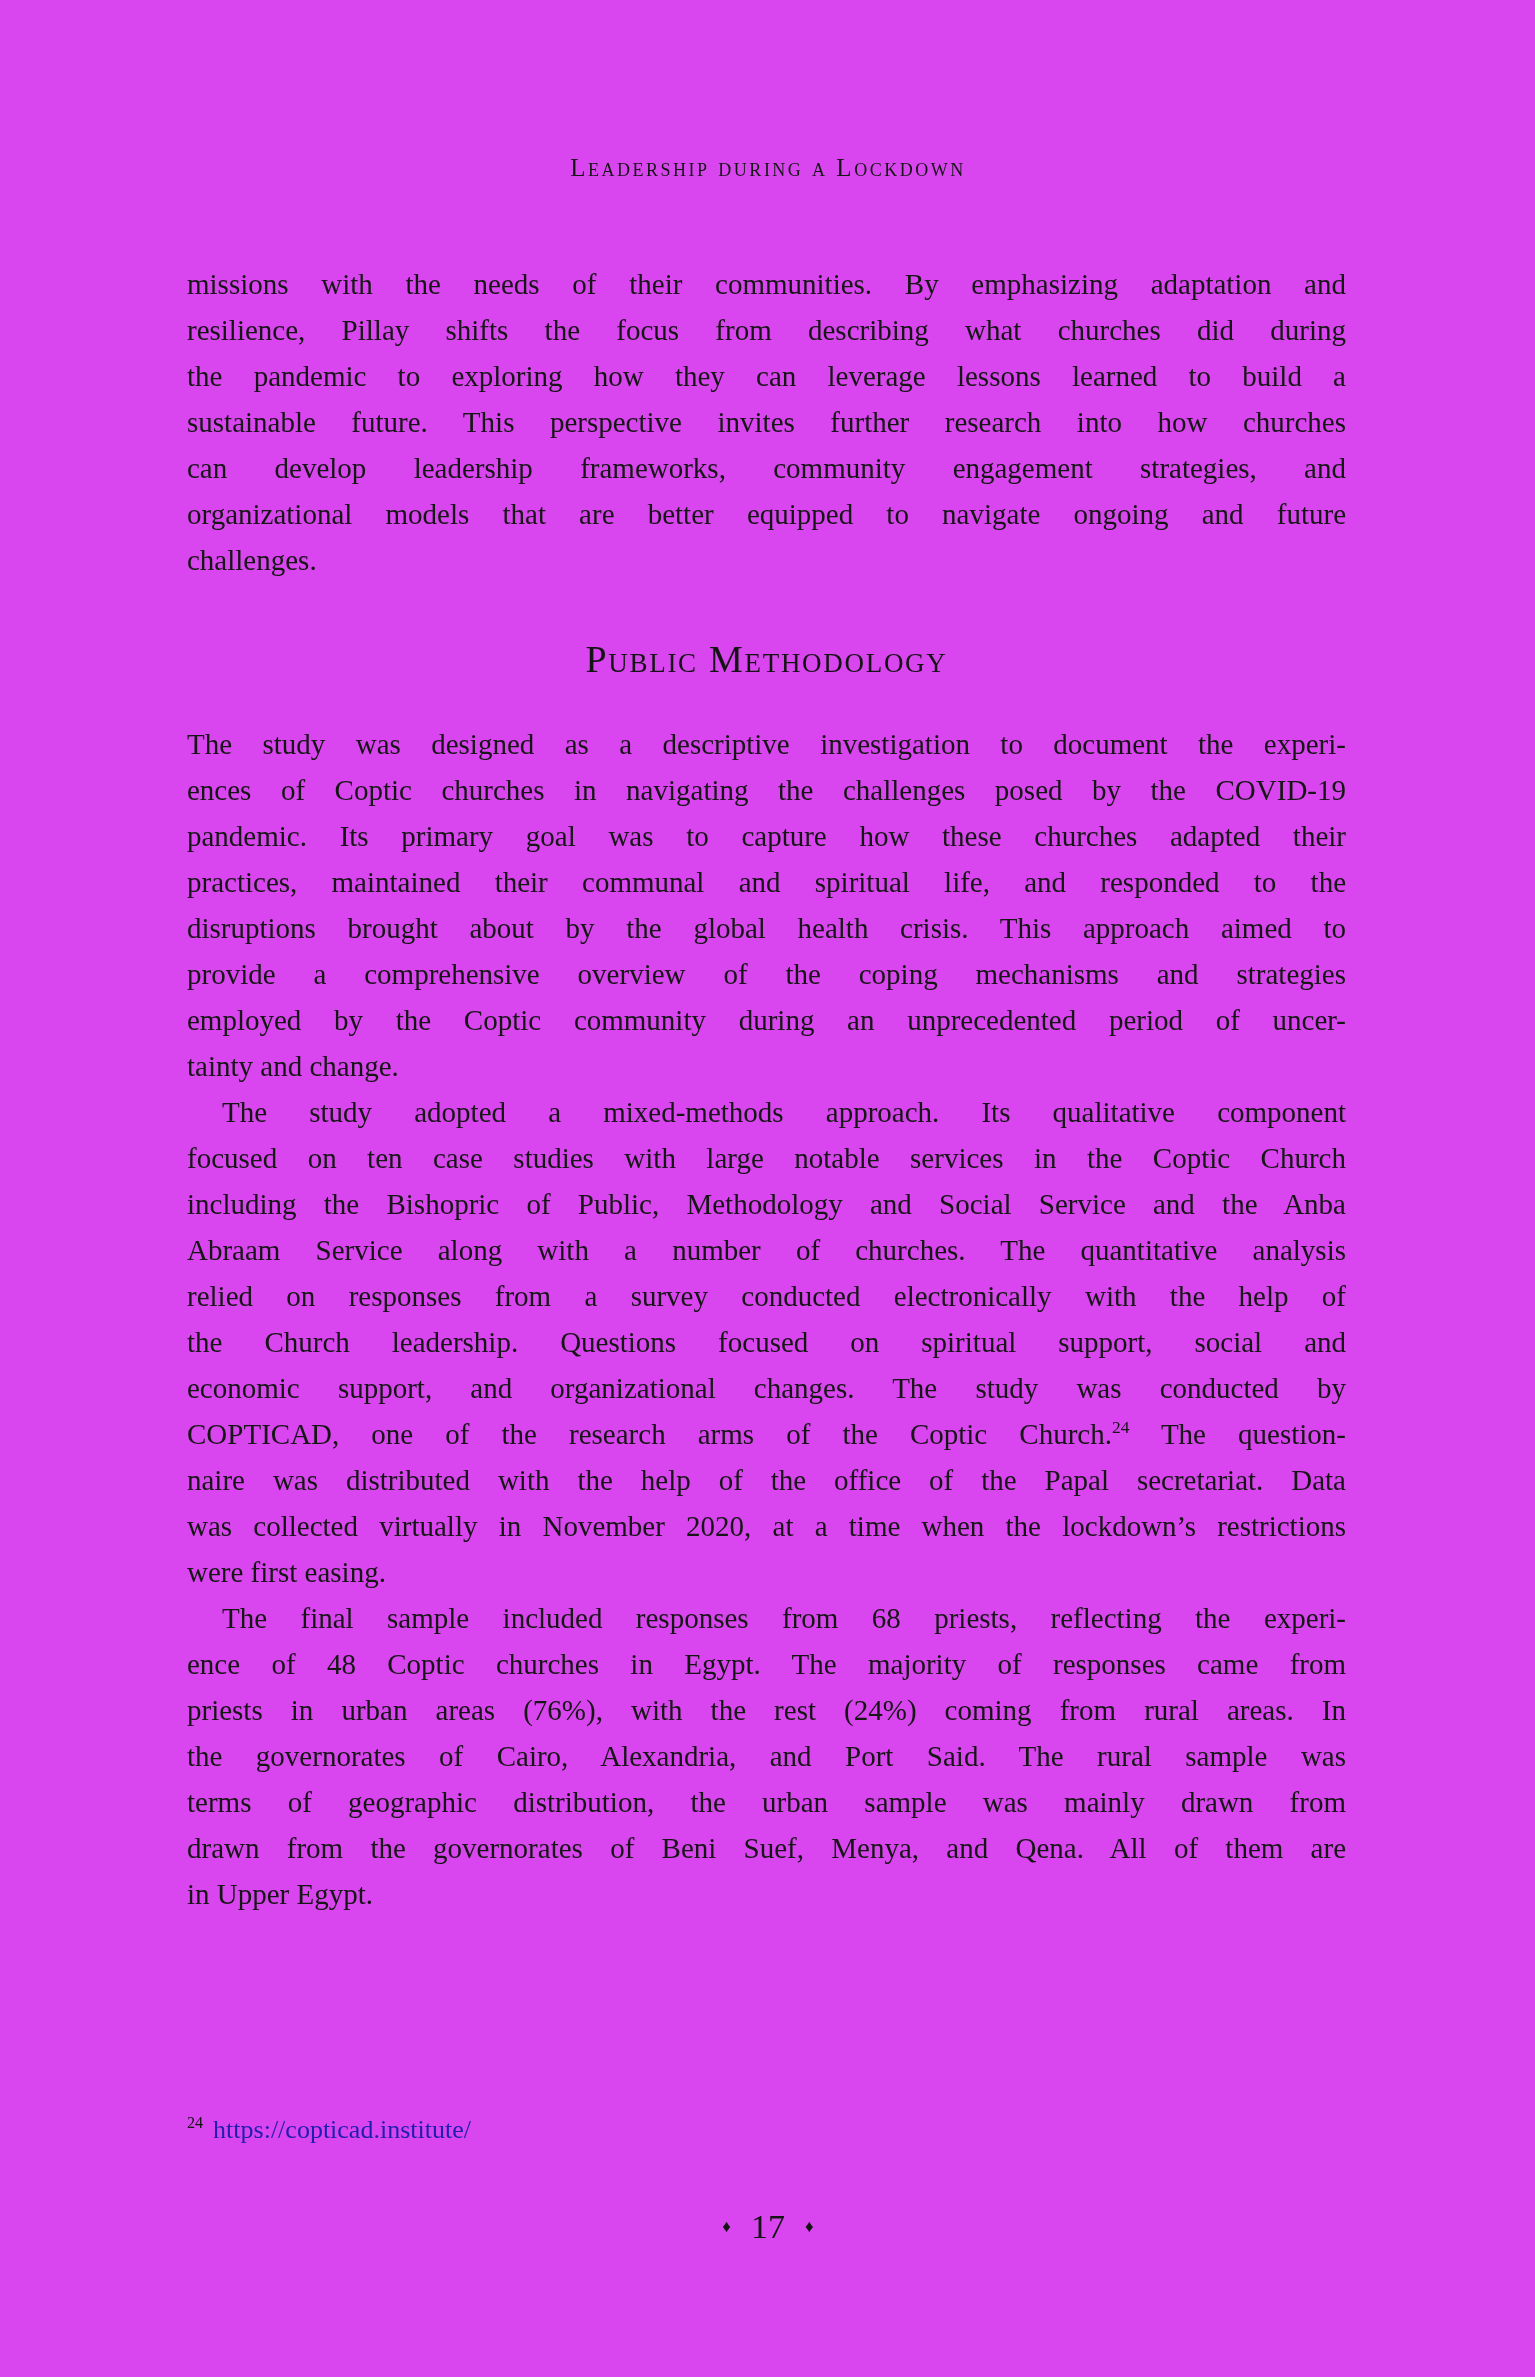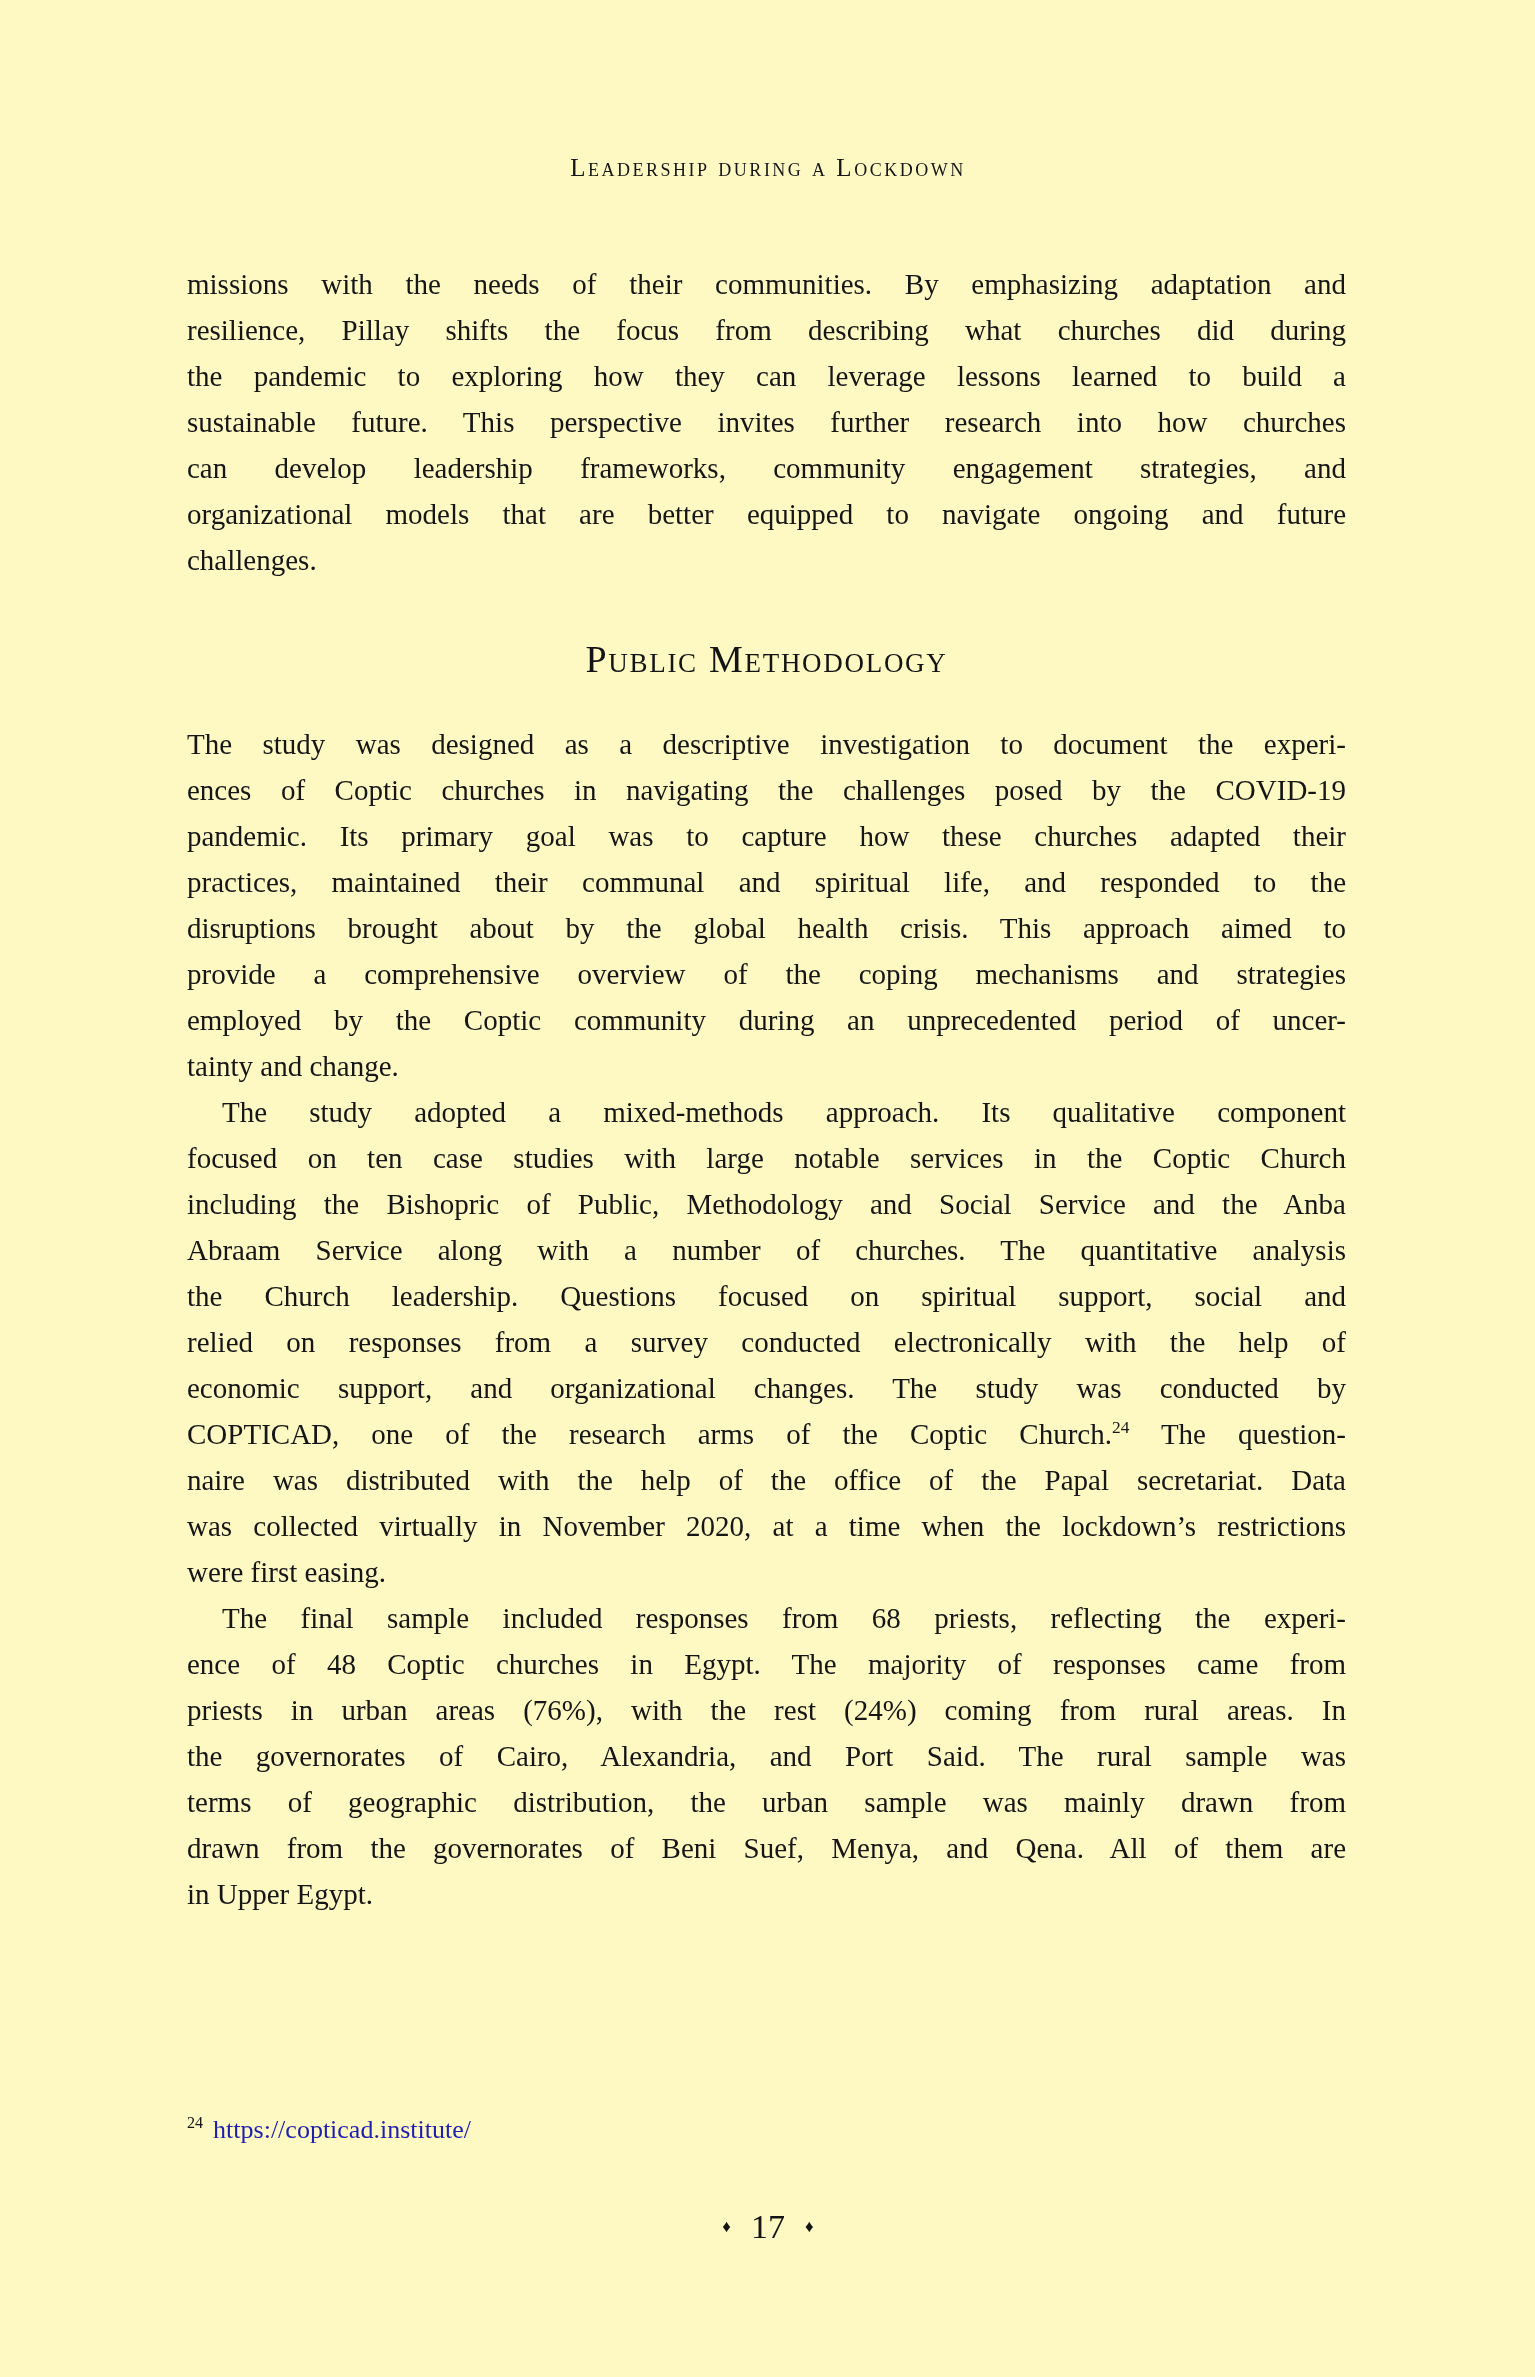--- a/index.html
+++ b/index.html
@@ -94,21 +94,21 @@
   }
   .folio .num {
     font-size: 34px;
     line-height: 39px;
     color: #141414;
   }
 </style>
 </head>
 <body>
 
-<div class="page" style="background: #fef9c3; color: rgb(22, 22, 22);">
+<div class="page" style="background: #d946ef; color: rgb(22, 22, 22);">
 
   <div class="running-head">Leadership during a Lockdown</div>
 
   <div class="body-block">
     <div class="para">
         <div class="line">missions with the needs of their communities. By emphasizing adaptation and</div>
         <div class="line">resilience, Pillay shifts the focus from describing what churches did during</div>
         <div class="line">the pandemic to exploring how they can leverage lessons learned to build a</div>
         <div class="line">sustainable future. This perspective invites further research into how churches</div>
         <div class="line">can develop leadership frameworks, community engagement strategies, and</div>
@@ -128,22 +128,22 @@
         <div class="line">disruptions brought about by the global health crisis. This approach aimed to</div>
         <div class="line">provide a comprehensive overview of the coping mechanisms and strategies</div>
         <div class="line">employed by the Coptic community during an unprecedented period of uncer-</div>
         <div class="line last">tainty and change.</div>
       </div>
     <div class="para">
         <div class="line indent">The study adopted a mixed-methods approach. Its qualitative component</div>
         <div class="line">focused on ten case studies with large notable services in the Coptic Church</div>
         <div class="line">including the Bishopric of Public, Methodology and Social Service and the Anba</div>
         <div class="line">Abraam Service along with a number of churches. The quantitative analysis</div>
+        <div class="line">relied on responses from a survey conducted electronically with the help of</div>
         <div class="line">the Church leadership. Questions focused on spiritual support, social and</div>
-        <div class="line">relied on responses from a survey conducted electronically with the help of</div>
         <div class="line">economic support, and organizational changes. The study was conducted by</div>
         <div class="line">COPTICAD, one of the research arms of the Coptic Church.<sup class="fn-ref">24</sup> The question-</div>
         <div class="line">naire was distributed with the help of the office of the Papal secretariat. Data</div>
         <div class="line">was collected virtually in November 2020, at a time when the lockdown’s restrictions</div>
         <div class="line last">were first easing.</div>
       </div>
     <div class="para">
         <div class="line indent">The final sample included responses from 68 priests, reflecting the experi-</div>
         <div class="line">ence of 48 Coptic churches in Egypt. The majority of responses came from</div>
         <div class="line">priests in urban areas (76%), with the rest (24%) coming from rural areas. In</div>

